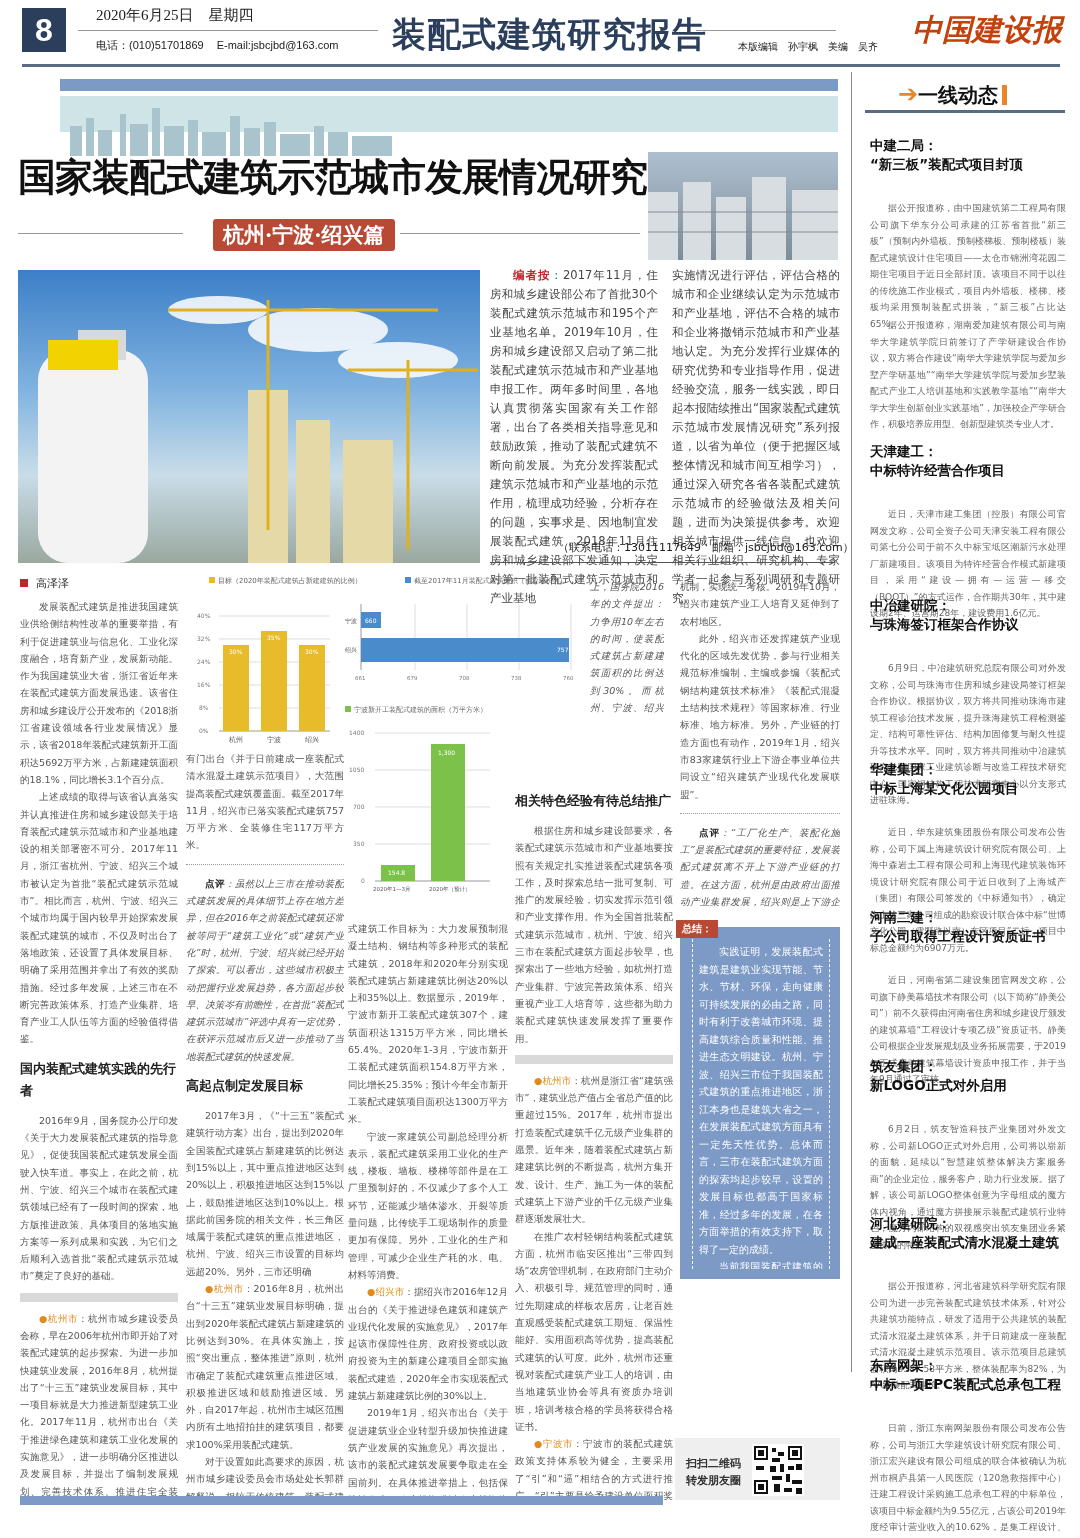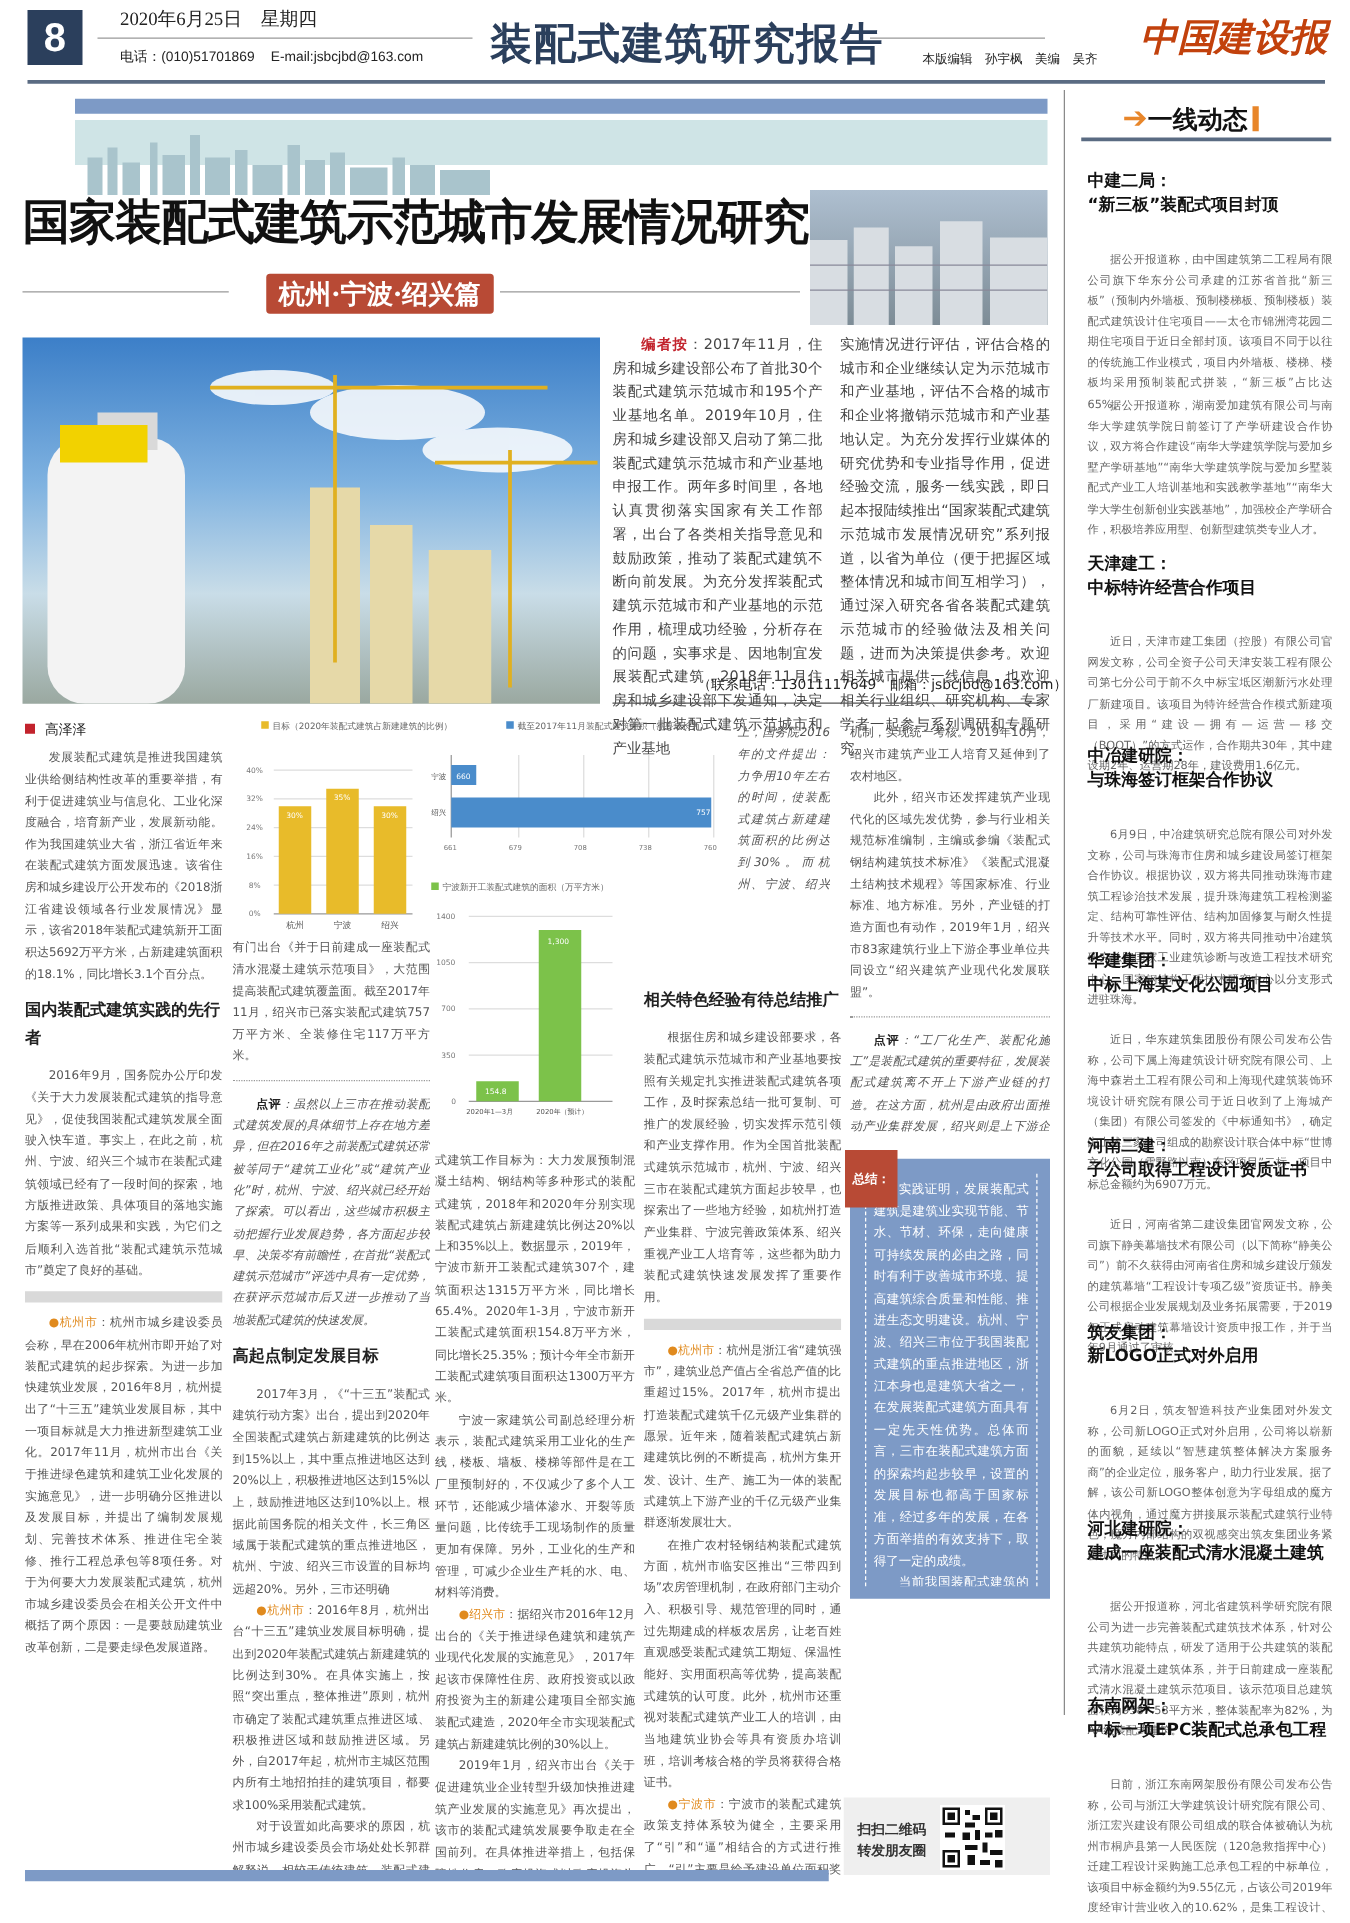--- a/index.html
+++ b/index.html
@@ -42,21 +42,21 @@
 .right-head{left:898px;top:80px;font:bold 20px "DejaVu Sans",sans-serif;color:#111}
 .right-head .arrow{color:#e8862a;font-size:24px}
 .right-head .bar{display:inline-block;width:5px;height:20px;background:#e8862a;vertical-align:-3px;margin-left:4px}
 .right-rule{left:865px;top:110px;width:200px;height:3px;background:#5a6b82}
 .news{left:870px;width:196px}
 .news h4{font:bold 13.5px/19px "DejaVu Sans",sans-serif;color:#111}
 .news p{font:9px/16.5px "DejaVu Sans",sans-serif;color:#666;text-indent:2em;text-align:justify;margin-top:26px}
 .summary{left:680px;top:927px;width:160px;height:352px;background:#7d9ac6;padding:12px 10px 10px 12px}
 .summary-inner{border-left:1px dashed #fff;border-right:1px dashed #fff;height:100%;padding:4px 6px;font:10px/17.5px "DejaVu Sans",sans-serif;color:#fff;text-align:justify;overflow:hidden}
 .summary-inner p{text-indent:2em}
-.summary-tag{left:676px;top:920px;background:#b84a35;color:#fff;font:bold 10px "DejaVu Sans",sans-serif;padding:16px 6px}
+.summary-tag{left:676px;top:920px;background:#b84a35;color:#fff;font:bold 10px "DejaVu Sans",sans-serif;padding:2px 6px}
 .qr-box{left:675px;top:1438px;width:165px;height:62px;background:#efefef}
 .qr-text{left:686px;top:1455px;font:bold 11px/17px "DejaVu Sans",sans-serif;color:#333}
 .footer-bar{left:20px;top:1496px;width:643px;height:9px;background:#7d9ac6}
 </style>
 </head>
 <body>
 
 <div class="abs page-num">8</div>
 <div class="abs date">2020年6月25日　星期四</div>
 <div class="abs hline1"></div>
@@ -149,20 +149,21 @@
     <p>实施情况进行评估，评估合格的城市和企业继续认定为示范城市和产业基地，评估不合格的城市和企业将撤销示范城市和产业基地认定。为充分发挥行业媒体的研究优势和专业指导作用，促进经验交流，服务一线实践，即日起本报陆续推出“国家装配式建筑示范城市发展情况研究”系列报道，以省为单位（便于把握区域整体情况和城市间互相学习），通过深入研究各省各装配式建筑示范城市的经验做法及相关问题，进而为决策提供参考。欢迎相关城市提供一线信息，也欢迎相关行业组织、研究机构、专家学者一起参与系列调研和专题研究。</p>
   </div>
 </div>
 <div class="abs contact-line">（联系电话：13011117649　邮箱：jsbcjbd@163.com）</div>
 <div class="abs note-rule"></div>
 
 <div class="abs author"><span class="sq"></span><span>高泽泽</span></div>
 
 <div class="abs col" style="left:20px;top:598px;width:158px;height:900px">
   <p>发展装配式建筑是推进我国建筑业供给侧结构性改革的重要举措，有利于促进建筑业与信息化、工业化深度融合，培育新产业，发展新动能。作为我国建筑业大省，浙江省近年来在装配式建筑方面发展迅速。该省住房和城乡建设厅公开发布的《2018浙江省建设领域各行业发展情况》显示，该省2018年装配式建筑新开工面积达5692万平方米，占新建建筑面积的18.1%，同比增长3.1个百分点。</p>
+  <p>上述成绩的取得与该省认真落实并认真推进住房和城乡建设部关于培育装配式建筑示范城市和产业基地建设的相关部署密不可分。2017年11月，浙江省杭州、宁波、绍兴三个城市被认定为首批“装配式建筑示范城市”。相比而言，杭州、宁波、绍兴三个城市均属于国内较早开始探索发展装配式建筑的城市，不仅及时出台了落地政策，还设置了具体发展目标、明确了采用范围并拿出了有效的奖励措施。经过多年发展，上述三市在不断完善政策体系、打造产业集群、培育产业工人队伍等方面的经验值得借鉴。</p>
   <h3>国内装配式建筑实践的先行者</h3>
   <p>2016年9月，国务院办公厅印发《关于大力发展装配式建筑的指导意见》，促使我国装配式建筑发展全面驶入快车道。事实上，在此之前，杭州、宁波、绍兴三个城市在装配式建筑领域已经有了一段时间的探索，地方版推进政策、具体项目的落地实施方案等一系列成果和实践，为它们之后顺利入选首批“装配式建筑示范城市”奠定了良好的基础。</p>
   <div class="grayrule"></div>
   <p><span class="city">●杭州市</span><span>：杭州市城乡建设委员会称，早在2006年杭州市即开始了对装配式建筑的起步探索。为进一步加快建筑业发展，2016年8月，杭州提出了“十三五”建筑业发展目标，其中一项目标就是大力推进新型建筑工业化。2017年11月，杭州市出台《关于推进绿色建筑和建筑工业化发展的实施意见》，进一步明确分区推进以及发展目标，并提出了编制发展规划、完善技术体系、推进住宅全装修、推行工程总承包等8项任务。对于为何要大力发展装配式建筑，杭州市城乡建设委员会在相关公开文件中概括了两个原因：一是要鼓励建筑业改革创新，二是要走绿色发展道路。</span></p>
 
 </div>
 
 <div class="chart" style="left:195px;top:574px;width:140px;height:175px">
   <div style="position:absolute;left:14px;top:2px;white-space:nowrap;font-size:7px"><span style="display:inline-block;width:6px;height:6px;background:#e8bb2a;margin-right:3px"></span><span>目标（2020年装配式建筑占新建建筑的比例）</span></div>
   <svg width="140" height="170" viewBox="0 0 140 170" style="position:absolute;left:0;top:8px">

